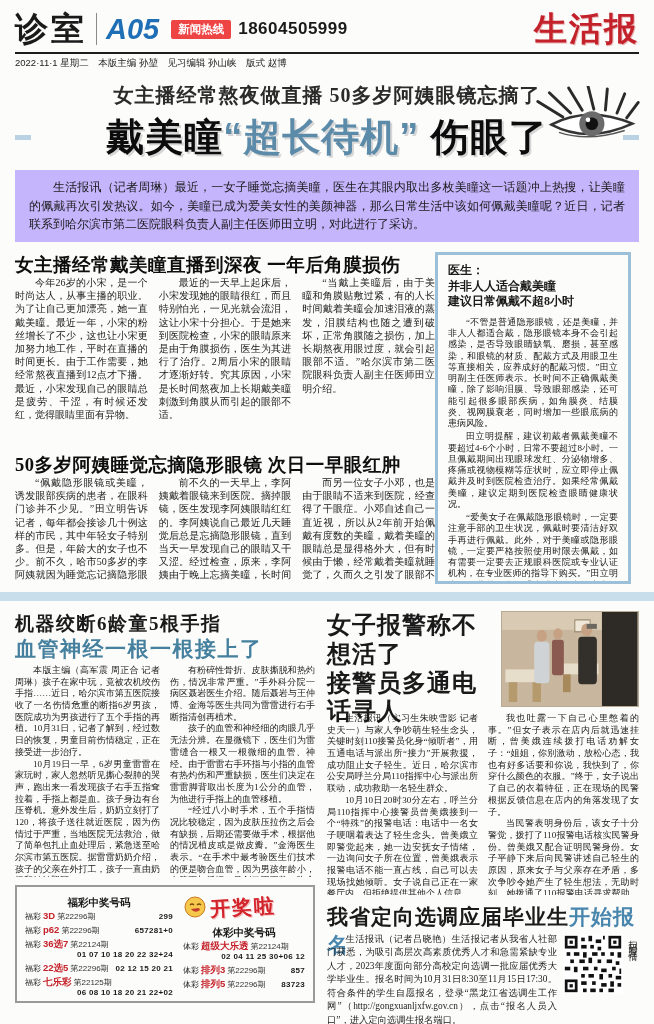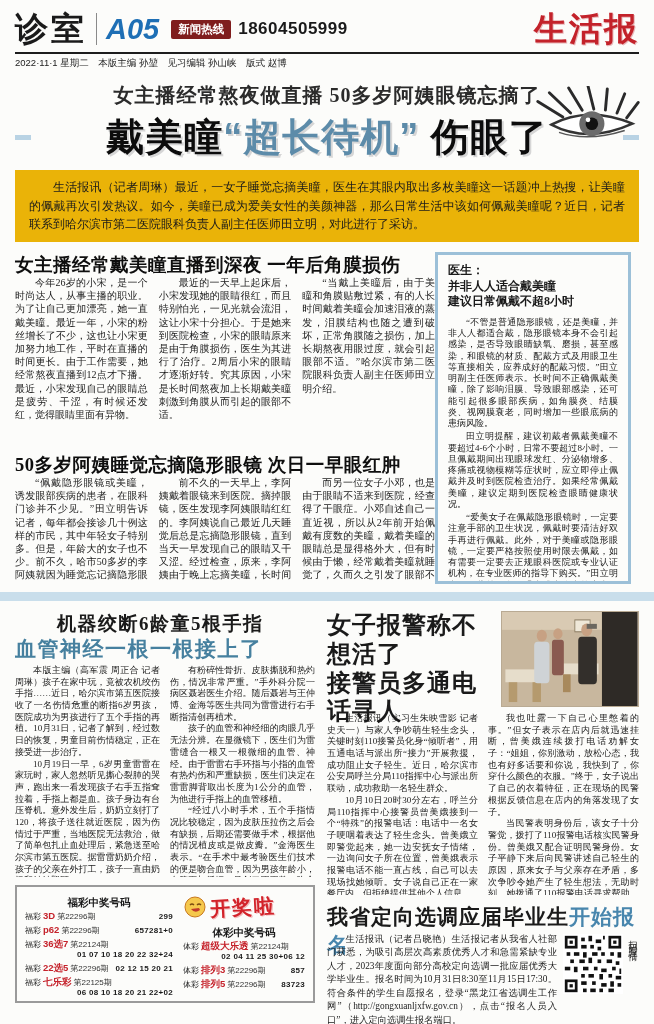--- a/index.html
+++ b/index.html
@@ -6,38 +6,38 @@
   .page{width:654px;height:1024px;box-sizing:border-box;margin:0 auto;background:#fcfcfa;
         padding:8px 15px 0;position:relative;overflow:hidden;
         font-family:"Liberation Serif","DejaVu Serif",serif;color:#1a1a1a;}
   .sans{font-family:"Liberation Sans","DejaVu Sans",sans-serif;}
 
   
   .hdr{display:flex;align-items:center;height:42px;}
   .section-name{font-size:33px;font-weight:bold;letter-spacing:3px;}
   .hdr-div{width:1px;height:32px;background:#8a8a8a;margin:0 9px;}
   .page-no{font-size:29px;font-weight:900;color:#1e6fb5;font-family:"Liberation Sans","DejaVu Sans",sans-serif;font-style:italic;}
-  .hotline-badge{background:#7f1d1d;color:#fff;font-size:11.5px;font-weight:bold;
+  .hotline-badge{background:#ef4444;color:#fff;font-size:11.5px;font-weight:bold;
     padding:2px 7px;margin:0 7px 0 12px;border-radius:2px;font-family:"Liberation Sans","DejaVu Sans",sans-serif;}
   .hotline-num{font-size:17px;font-weight:900;font-family:"Liberation Sans","DejaVu Sans",sans-serif;letter-spacing:.5px;}
   .masthead{margin-left:auto;color:#c3222a;font-size:33px;font-weight:900;
     letter-spacing:2px;text-shadow:1px 1px 0 #e8b8ba;}
   .hdr-rule{border-bottom:2px solid #1d1d1d;margin-top:2px;}
   .dateline{font-size:9.5px;color:#222;padding-top:3px;height:13px;}
 
   
   .kicker{margin-top:12px;text-align:center;font-size:20px;font-weight:700;color:#2b2b2b;
     letter-spacing:1px;height:28px;}
   .title-row{display:flex;align-items:center;gap:8px;margin-top:2px;height:50px;}
   .title-dash{flex:0 0 16px;height:5px;background:#b9d3e4;}
   .main-title{flex:1;text-align:center;font-size:38px;font-weight:900;color:#0c0c0c;
     letter-spacing:1px;white-space:nowrap;text-shadow:2px 2px 0 #d6d6d6;}
   .hl{color:#5c8ba9;}
   .eye-art{position:absolute;right:8px;top:86px;width:116px;height:58px;}
-  .lead{margin-top:8px;background:#eab308;padding:8px 14px;font-size:12px;line-height:1.55;
+  .lead{margin-top:8px;background:#c4b5fd;padding:8px 14px;font-size:12px;line-height:1.55;
     text-align:justify;height:56px;overflow:hidden;}
   .lead p{margin:0;text-indent:2em;}
 
   
   .main{display:flex;gap:0;margin-top:10px;height:332px;}
   .main-left{width:420px;}
   .sec-head{font-size:18.5px;font-weight:900;height:24px;margin:0;color:#0e0e0e;letter-spacing:.5px;}
   .cols3{display:flex;gap:11px;overflow:hidden;}
   .cols3 .col{flex:1;font-size:10px;line-height:1.32;text-align:justify;}
   .col p{margin:0;text-indent:2em;}
@@ -46,21 +46,21 @@
   .doctor{width:196px;box-sizing:border-box;border:3px solid #9cc0d8;padding:8px 10px;overflow:hidden;}
   .doctor-title{font-size:12px;font-weight:900;line-height:1.3;margin:0 0 7px;}
   .doctor p{font-size:9px;line-height:1.25;text-align:justify;text-indent:2em;margin:0 0 2px;}
 
   .band{height:9px;background:#c9deeb;margin:8px -15px 0;}
 
   
   .bottom{display:flex;gap:12px;margin-top:10px;}
   .bot-left{width:300px;}
   .bot-right{flex:1;}
-  .fingers-h1{font-size:19px;font-weight:900;letter-spacing:1.5px;height:24px;margin-left:42px;}
+  .fingers-h1{font-size:19px;font-weight:900;letter-spacing:1.5px;height:24px;}
   .fingers-h2{font-size:21px;font-weight:900;color:#46809f;letter-spacing:1.5px;height:26px;
     font-family:Liberation Serif, serif;}
   .cols2{display:flex;gap:10px;overflow:hidden;}
   .cols2 .col{flex:1;font-size:9px;line-height:1.3;text-align:justify;}
   .fingers-body{margin-top:4px;height:212px;}
 
   .police-headrow{display:flex;gap:6px;height:96px;}
   .police-h{width:54%;font-size:24px;font-weight:900;line-height:1.2;letter-spacing:1px;
     font-family:"Liberation Sans","DejaVu Sans",sans-serif;}
   .photo{flex:1;border:1px solid #b9aa93;overflow:hidden;}

